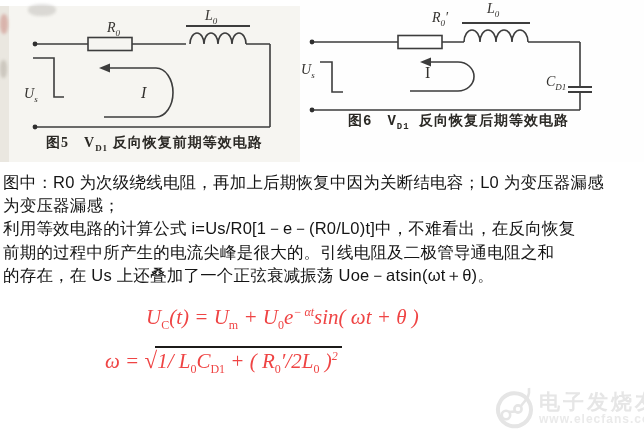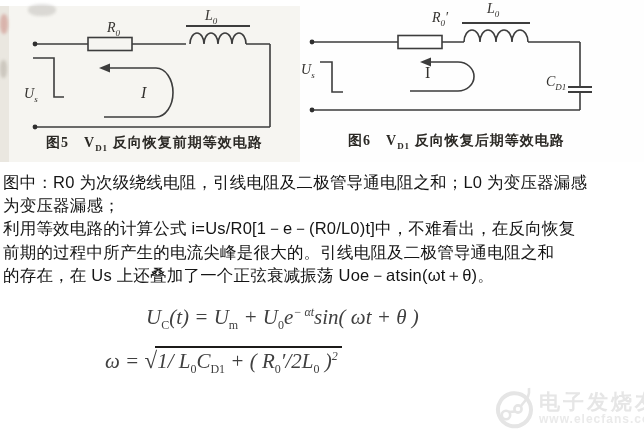--- a/index.html
+++ b/index.html
@@ -25,21 +25,21 @@
   .caption{position:absolute;font-family:"Liberation Serif",serif;font-weight:bold;
            font-size:14px;color:#2b2925;letter-spacing:1px;white-space:nowrap;}
   .caption sub{font-size:9px;line-height:0;}
 
   
   .para{position:absolute;left:3px;top:171px;width:641px;font-size:16.5px;line-height:23.2px;}
   .pline{white-space:nowrap;letter-spacing:.2px;}
 
   
   .formula{position:absolute;font-family:"Liberation Serif",serif;font-style:italic;
-           font-size:21px;color:#404040;white-space:nowrap;}
+           font-size:21px;color:#ef4444;white-space:nowrap;}
   .formula sub{font-size:12px;line-height:0;font-style:normal;}
   .formula sup{font-size:12px;line-height:0;}
   .radsym{font-style:normal;font-size:23px;margin-right:-2px;}
   .radbar{border-top:2px solid #1c1b19;padding:1px 4px 0 2px;display:inline-block;}
   .f-uc{left:146px;top:305px;}
   .f-omega{left:105px;top:346px;}
   .f-alpha{left:104px;top:390px;}
 
   
   .wm-logo{position:absolute;left:494px;top:382px;}
@@ -95,25 +95,25 @@
       <path class="wire" d="M20 62 H32 V92 H43"></path>
       <path class="wire" d="M126 62 H158 a16 14.5 0 0 1 0 29 L110 91"></path>
       <polygon points="120,62 131,57.5 131,66.5" fill="#3d3d3d"></polygon>
     </svg>
 
     <div class="clabel" style="left:104px;top:10px;margin-left:28px;">R<sub>0</sub>′</div>
     <div class="clabel" style="left:187px;top:1px;">L<sub>0</sub></div>
     <div class="clabel" style="left:1px;top:62px;">U<sub>s</sub></div>
     <div class="clabel label-i2" style="left:125px;top:64px;">I</div>
     <div class="clabel" style="left:246px;top:74px;">C<sub>D1</sub></div>
-    <div class="caption" style="left:48px;top:132px;">图6　V<sub>D1</sub> 反向恢复后期等效电路</div>
+    <div class="caption" style="left:48px;top:112px;font-family:Liberation Mono, monospace;">图6　V<sub>D1</sub> 反向恢复后期等效电路</div>
   </div>
 
   <div class="para">
-    <div class="pline">图中：R0 为次级绕线电阻，引线电阻及二极管导通电阻之和；L0 为变压器漏感</div>
+    <div class="pline">图中：R0 为次级绕线电阻，再加上后期恢复中因为关断结电容；L0 为变压器漏感</div>
     <div class="pline">为变压器漏感；</div>
     <div class="pline">利用等效电路的计算公式 i=Us/R0[1－e－(R0/L0)t]中，不难看出，在反向恢复</div>
     <div class="pline">前期的过程中所产生的电流尖峰是很大的。引线电阻及二极管导通电阻之和</div>
     <div class="pline">的存在，在 Us 上还叠加了一个正弦衰减振荡 Uoe－atsin(ωt＋θ)。</div>
   </div>
 
   <div class="formula f-uc">U<sub>C</sub>(t) = U<sub>m</sub> + U<sub>0</sub>e<sup>− αt</sup>sin( ωt + θ )</div>
   <div class="formula f-omega">ω = <span class="radsym">√</span><span class="radbar">1/ L<sub>0</sub>C<sub>D1</sub> + ( R<sub>0</sub>′/2L<sub>0</sub> )<sup>2</sup></span></div>
 
   <svg class="wm-logo" width="44" height="52" viewBox="0 0 44 52">

